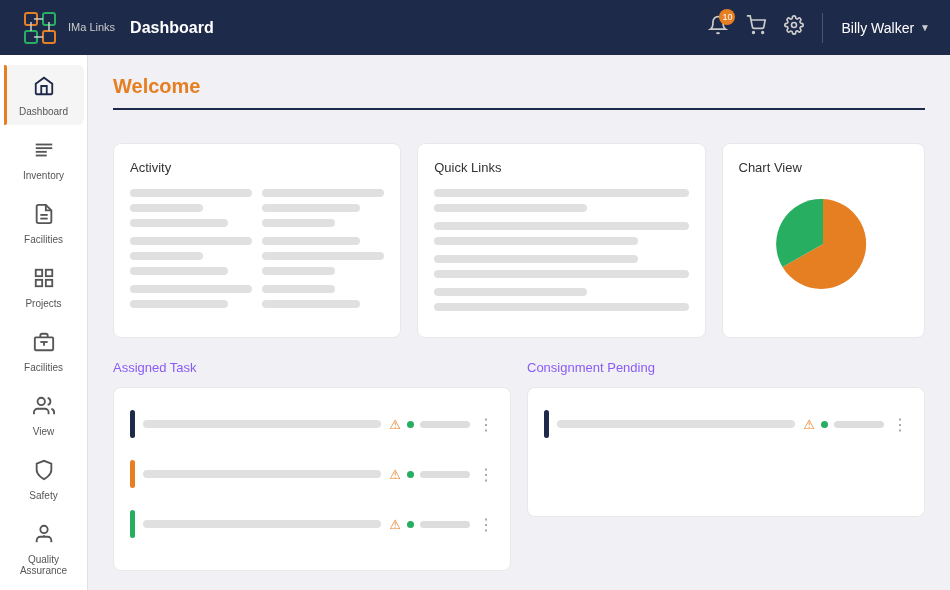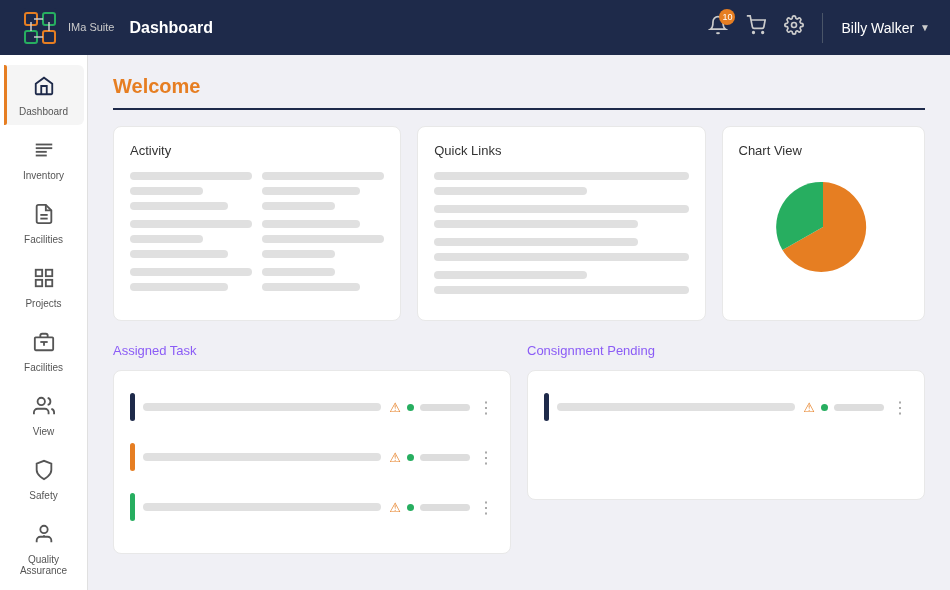--- a/index.html
+++ b/index.html
@@ -135,21 +135,21 @@
       flex: 1;
       padding: 20px 25px;
       overflow-y: auto;
     }
     .welcome-title {
       font-size: 20px;
       color: #e67e22;
       font-weight: 600;
       padding-bottom: 10px;
       border-bottom: 2px solid #1e2a4a;
-      margin-bottom: 16px;
+      margin-bottom: 33px;
     }
 
     
     .cards-row {
       display: flex;
       gap: 16px;
       margin-bottom: 22px;
     }
     .card {
       background: white;
@@ -277,21 +277,21 @@
       <rect width="40" height="40" rx="6" fill="#1e2a4a"></rect>
       <rect x="5" y="5" width="12" height="12" rx="2" fill="none" stroke="#e67e22" stroke-width="2"></rect>
       <rect x="23" y="5" width="12" height="12" rx="2" fill="none" stroke="#27ae60" stroke-width="2"></rect>
       <rect x="5" y="23" width="12" height="12" rx="2" fill="none" stroke="#27ae60" stroke-width="2"></rect>
       <rect x="23" y="23" width="12" height="12" rx="2" fill="none" stroke="#e67e22" stroke-width="2"></rect>
       <line x1="14" y1="11" x2="23" y2="11" stroke="#ccc" stroke-width="1.5"></line>
       <line x1="11" y1="14" x2="11" y2="23" stroke="#ccc" stroke-width="1.5"></line>
       <line x1="29" y1="14" x2="29" y2="23" stroke="#ccc" stroke-width="1.5"></line>
       <line x1="14" y1="29" x2="23" y2="29" stroke="#ccc" stroke-width="1.5"></line>
     </svg>
-    <span style="font-size:11px; color:#ccc; line-height:1.2;">IMa Suite</span>
+    <span style="font-size:11px; color:#ccc; line-height:1.2;">IMa Links</span>
   </div>
 
   <span class="header-title">Dashboard</span>
 
   <div class="header-icons">
     <div class="header-icon" style="position:relative;">
       <svg width="20" height="20" viewBox="0 0 24 24" fill="none" stroke="#ccc" stroke-width="2">
         <path d="M18 8A6 6 0 0 0 6 8c0 7-3 9-3 9h18s-3-2-3-9"></path>
         <path d="M13.73 21a2 2 0 0 1-3.46 0"></path>
       </svg>

